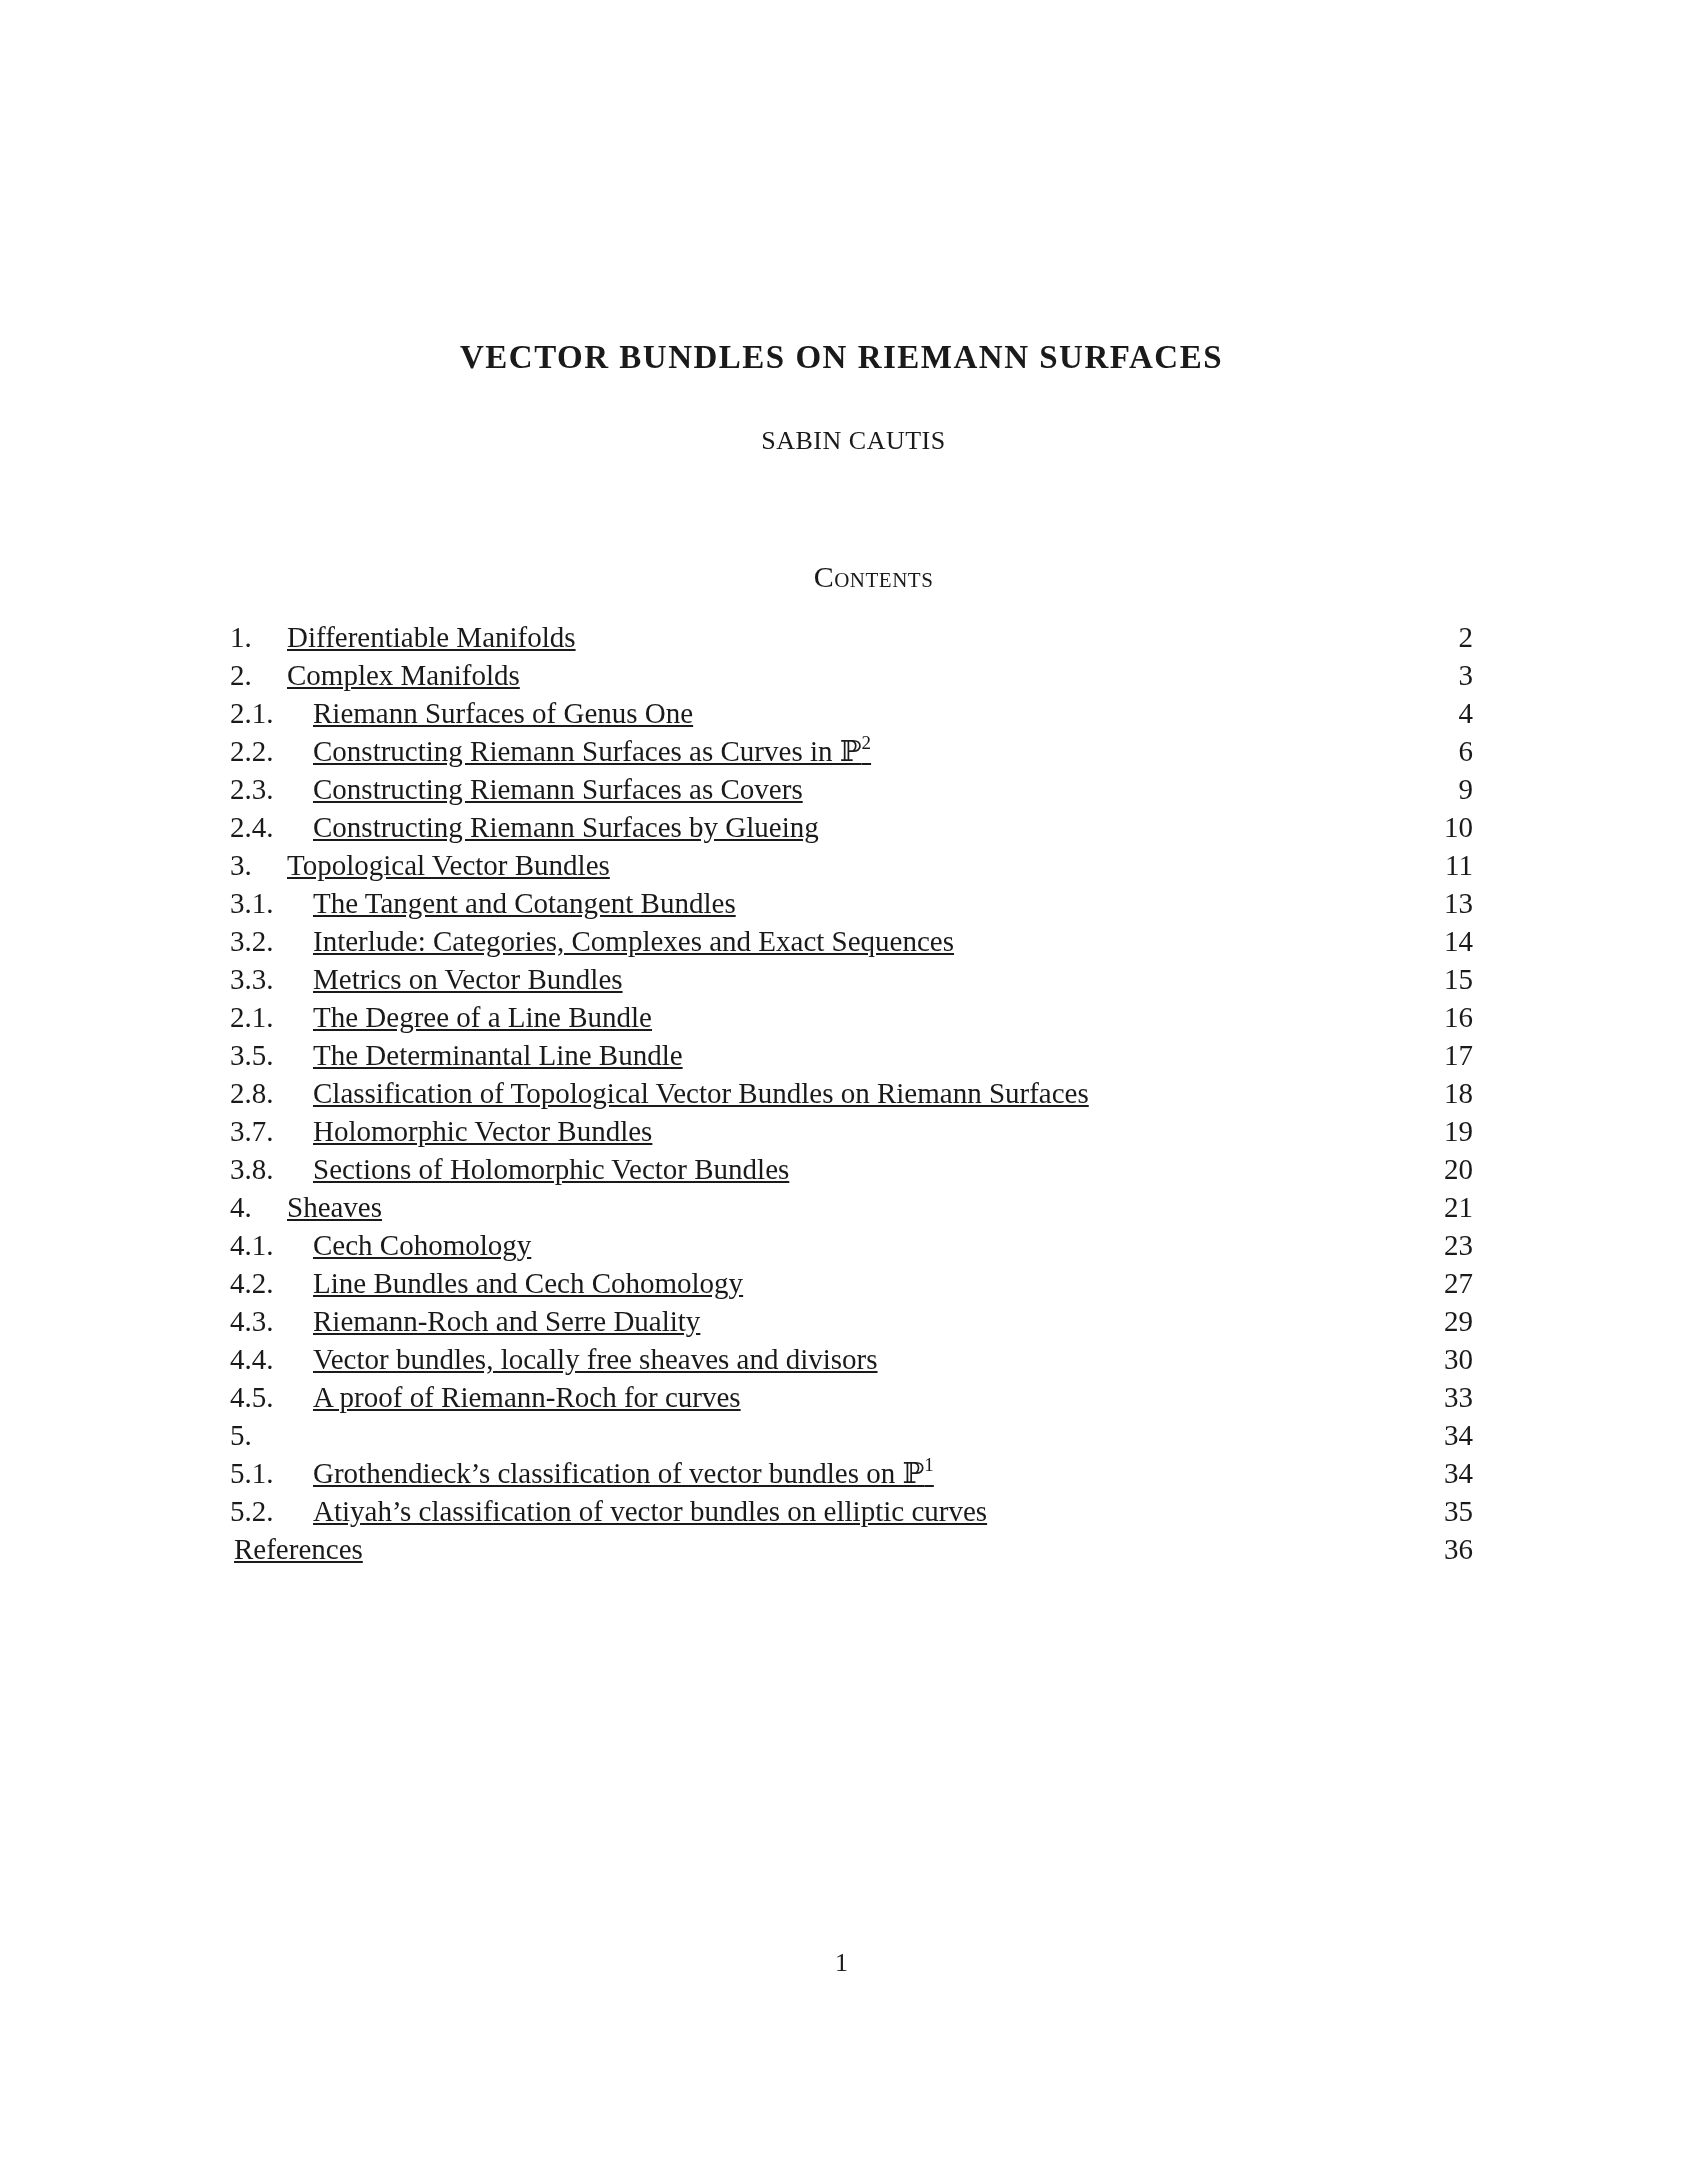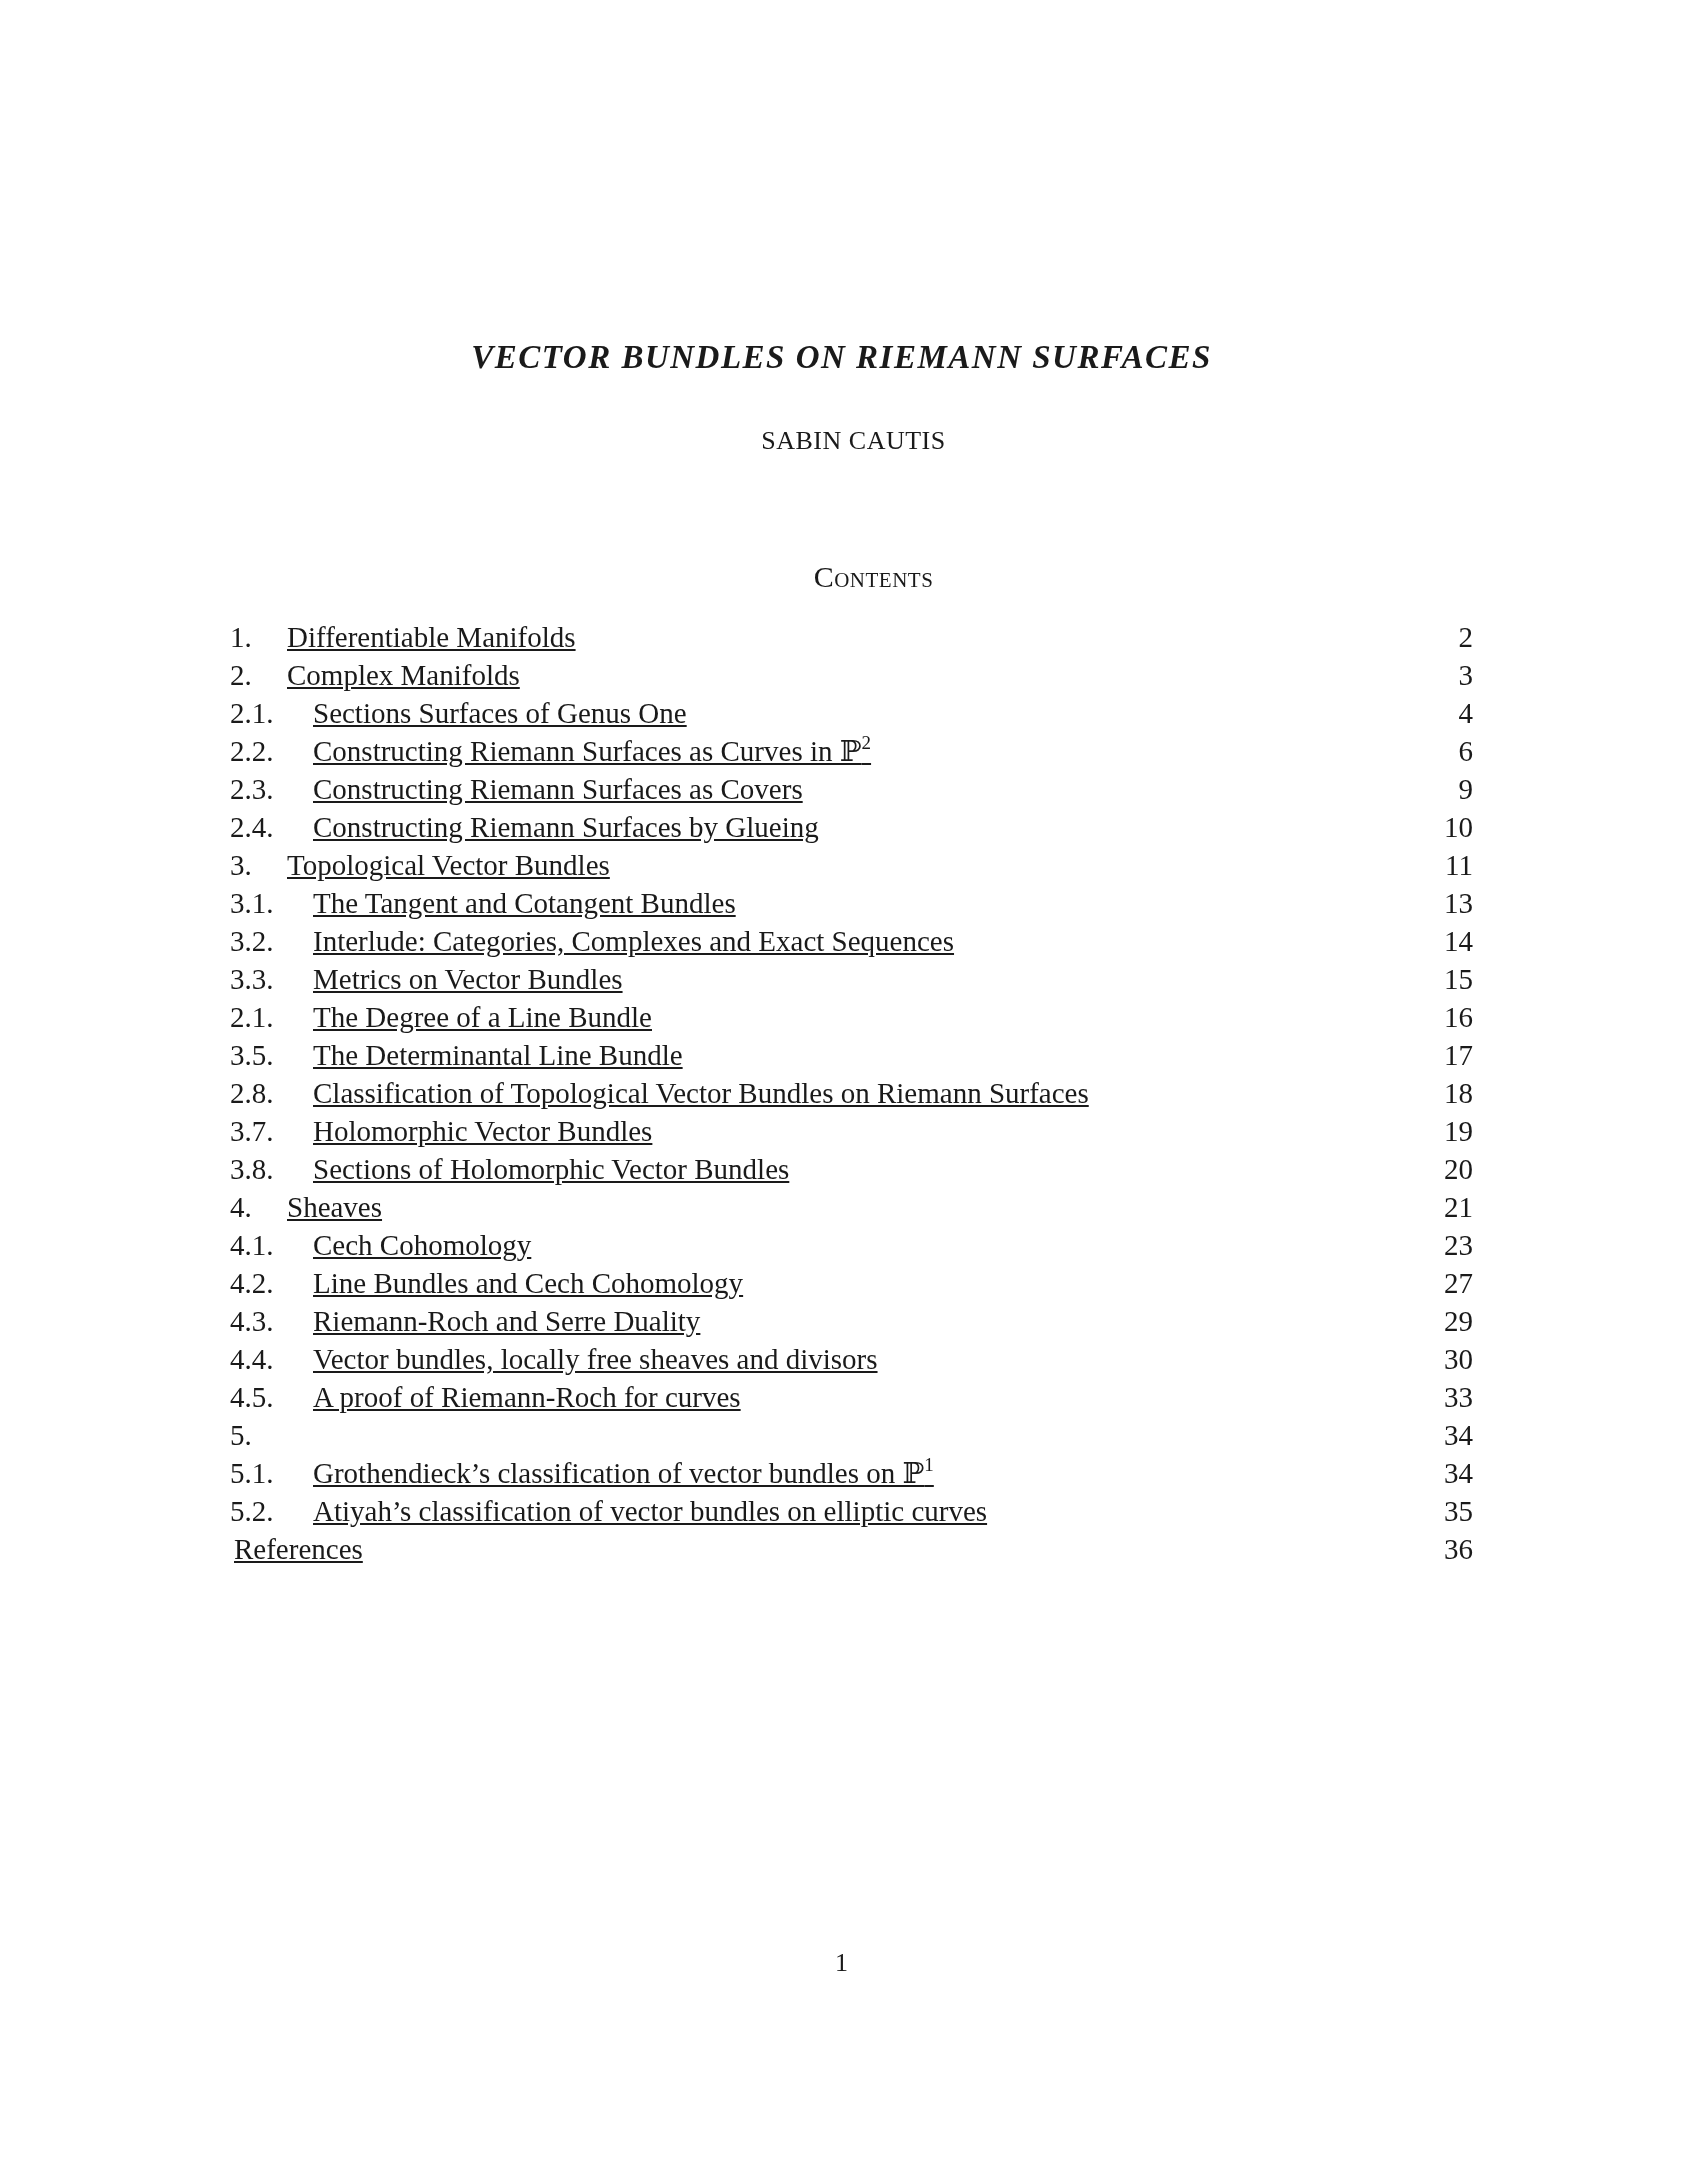--- a/index.html
+++ b/index.html
@@ -1,19 +1,19 @@
 <!DOCTYPE html>
 <html><head>
   <meta charset="utf-8">
   <style>
     html, body { margin: 0; padding: 0; background: #ffffff; }
     body { width: 1683px; height: 2178px; position: relative; overflow: hidden;
            font-family: "Liberation Serif", "DejaVu Serif", serif; color: #1a1a1a; }
     .title { position: absolute; top: 339px; left: 0; width: 1683px; text-align: center;
-             font-size: 33px; font-weight: bold; letter-spacing: 1.5px; font-style: italic; }
+             font-size: 33px; font-weight: bold; letter-spacing: 1.5px; }
     .author { position: absolute; top: 426px; left: 0; width: 1683px; text-align: center;
               font-size: 26px; letter-spacing: 0.5px; margin-left: 12px; }
     .contents-heading { position: absolute; top: 560px; left: 0; width: 1683px; text-align: center;
                         font-size: 30px; font-variant: small-caps; letter-spacing: 0.5px; padding-left: 32px; }
     .toc { position: absolute; top: 618px; left: 230px; width: 1243px; }
     .toc-row { position: relative; height: 38px; line-height: 38px; font-size: 29px; white-space: nowrap; }
     .toc-num { position: absolute; left: 0; top: 0; }
     .toc-title { position: absolute; top: 0; text-decoration: underline; }
     .toc-row.sec .toc-title { left: 57px; }
     .toc-row.sub .toc-title { left: 83px; }
@@ -35,21 +35,21 @@
       <span class="toc-title"><span>Differentiable Manifolds</span></span>
       <span class="toc-page">2</span>
     </div>
     <div class="toc-row sec">
       <span class="toc-num">2.</span>
       <span class="toc-title"><span>Complex Manifolds</span></span>
       <span class="toc-page">3</span>
     </div>
     <div class="toc-row sub">
       <span class="toc-num">2.1.</span>
-      <span class="toc-title"><span>Sections Surfaces of Genus One</span></span>
+      <span class="toc-title"><span>Riemann Surfaces of Genus One</span></span>
       <span class="toc-page">4</span>
     </div>
     <div class="toc-row sub">
       <span class="toc-num">2.2.</span>
       <span class="toc-title"><span>Constructing Riemann Surfaces as Curves in ℙ</span><sup>2</sup></span>
       <span class="toc-page">6</span>
     </div>
     <div class="toc-row sub">
       <span class="toc-num">2.3.</span>
       <span class="toc-title"><span>Constructing Riemann Surfaces as Covers</span></span>

